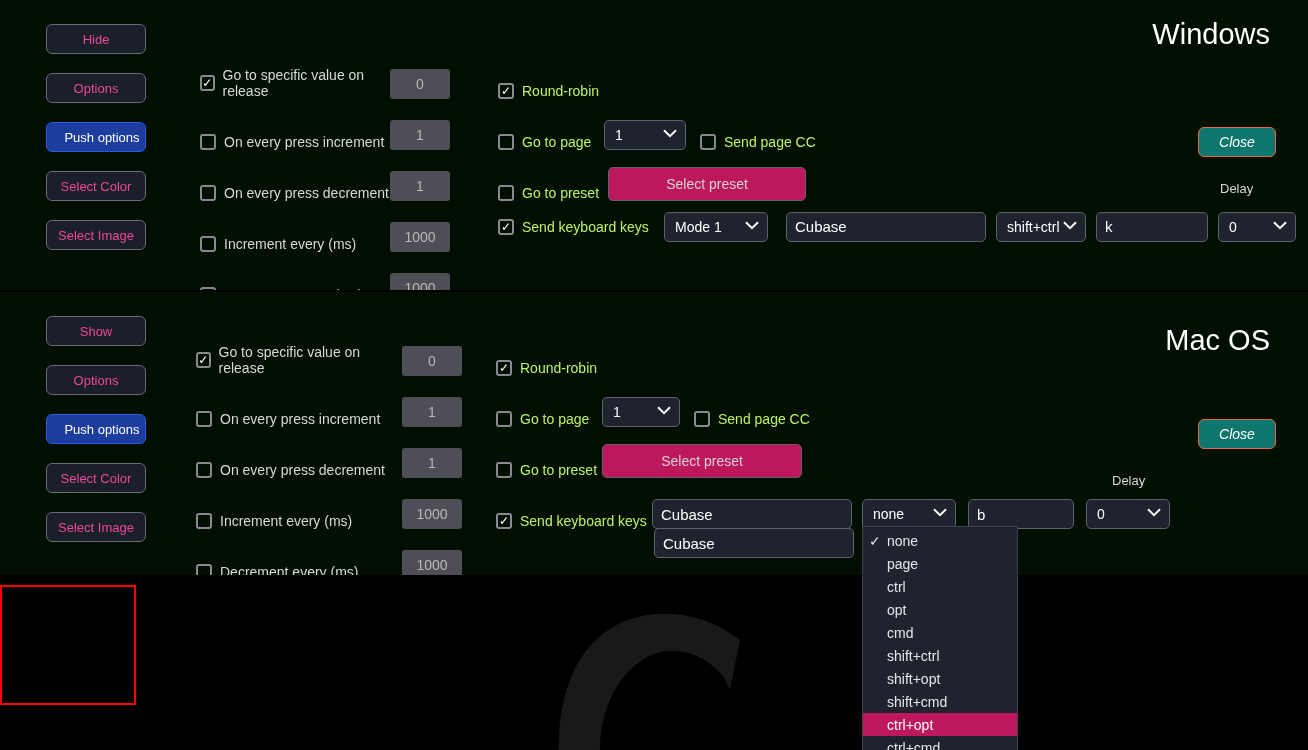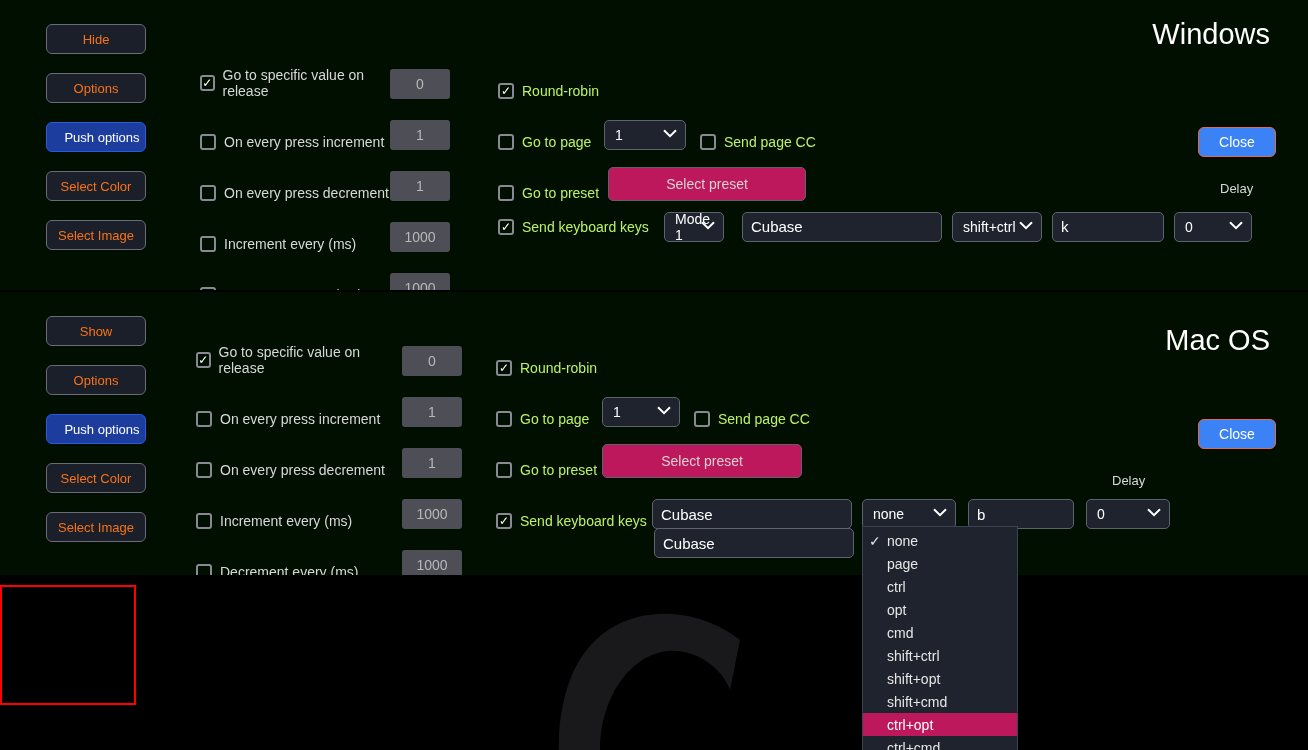--- a/index.html
+++ b/index.html
@@ -4,45 +4,45 @@
 <style>
 * { box-sizing: border-box; margin: 0; padding: 0; font-family: "Segoe UI", Arial, sans-serif; }
 body { background: #000; color: #fff; width: 1308px; height: 750px; overflow: hidden; position: relative; }
 
 .panel { position: relative; width: 100%; background: #000f00; }
 .panel-win { height: 290px; }
 .panel-mac { height: 285px; border-top: 2px solid #000; }
 .os-label { position: absolute; right: 38px; top: 18px; font-size: 29px; font-weight: 400; color: #fff; }
 
 .side { position: absolute; left: 46px; top: 24px; display: flex; flex-direction: column; gap: 19px; }
-.side .btn { width: 100px; height: 30px; border-radius: 6px; border: 1px solid #6a6a7a; background: #1a1f2a; color: #f97316; font-size: 13px; cursor: pointer; text-align: center; }
+.side .btn { width: 100px; height: 30px; border-radius: 6px; border: 1px solid #6a6a7a; background: #1a1f2a; color: #ec4899; font-size: 13px; cursor: pointer; text-align: center; }
 .side .btn.active { background: #1c3d9e; border-color: #2c5ade; color: #fff; padding-left: 12px; }
 
-.close-btn { position: absolute; right: 32px; top: 127px; width: 78px; height: 30px; border-radius: 6px; background: #3b82f6; border: 1px solid #e76a3c; color: #fff; font-size: 14px; cursor: pointer; }
+.close-btn { position: absolute; right: 32px; top: 127px; width: 78px; height: 30px; border-radius: 6px; background: #0f766e; border: 1px solid #e76a3c; color: #fff; font-size: 14px; cursor: pointer; font-style: italic; }
 
 .opts { position: absolute; left: 200px; top: 48px; }
 .row { display: flex; align-items: flex-end; height: 51px; }
 .chk { display: flex; align-items: center; gap: 8px; width: 190px; font-size: 14px; color: #d8d8d8; }
 .cb { width: 16px; height: 16px; border: 2px solid #898994; border-radius: 3px; display:inline-flex; align-items:center; justify-content:center; background: transparent; cursor: pointer; }
 .cb.checked::after { content: "✓"; font-size: 12px; line-height: 1; color: #fff; }
 .numbox { width: 60px; height: 30px; background: #4e4e56; border: none; border-radius: 3px; color: #b8b8b8; text-align: center; font-size: 14px; }
 
 .col2 { position: absolute; left: 498px; top: 48px; }
 .chk2 { display: flex; align-items: center; gap: 8px; font-size: 14px; color: #bef264; }
 .chk2 .lbl { white-space: nowrap; }
 .dd { height: 30px; background: #1f232e; border: 1px solid #5e626e; border-radius: 5px; color: #fff; font-size: 14px; padding: 0 28px 0 10px; position: relative; cursor: pointer; display: inline-flex; align-items: center; }
 .dd .chev { position: absolute; right: 8px; top: 50%; transform: translateY(-55%); }
 .chev svg { width: 14px; height: 10px; }
 .sel-preset { width: 198px; height: 34px; background: #be185d; border: 1px solid #5e626e; border-radius: 5px; color: #d4d4d4; font-size: 14px; cursor: pointer; }
 .txt { height: 30px; background: #1f232e; border: 1px solid #5e626e; border-radius: 5px; color: #fff; font-size: 15px; padding: 0 8px; }
 
 .delay-lbl { font-size: 13px; color: #d8d8d8; position: absolute; }
 
 .kbrow-win { display: flex; align-items: center; gap: 10px; }
-.mode-dd { width: 60px; }
+.mode-dd { width: 104px; }
 .cubase-win { width: 200px; margin-left: 8px; }
 .mod-dd-win { width: 90px; }
 .key-win { width: 112px; }
 .delay-dd-win { width: 78px; }
 
 
 .cubase-mac { width: 200px; height: 30px; }
 .cubase-mac2 { width: 200px; height: 30px; position: absolute; left: 654px; top: 236px; }
 .mod-dd-mac { width: 94px; }
 .key-mac { width: 106px; }

